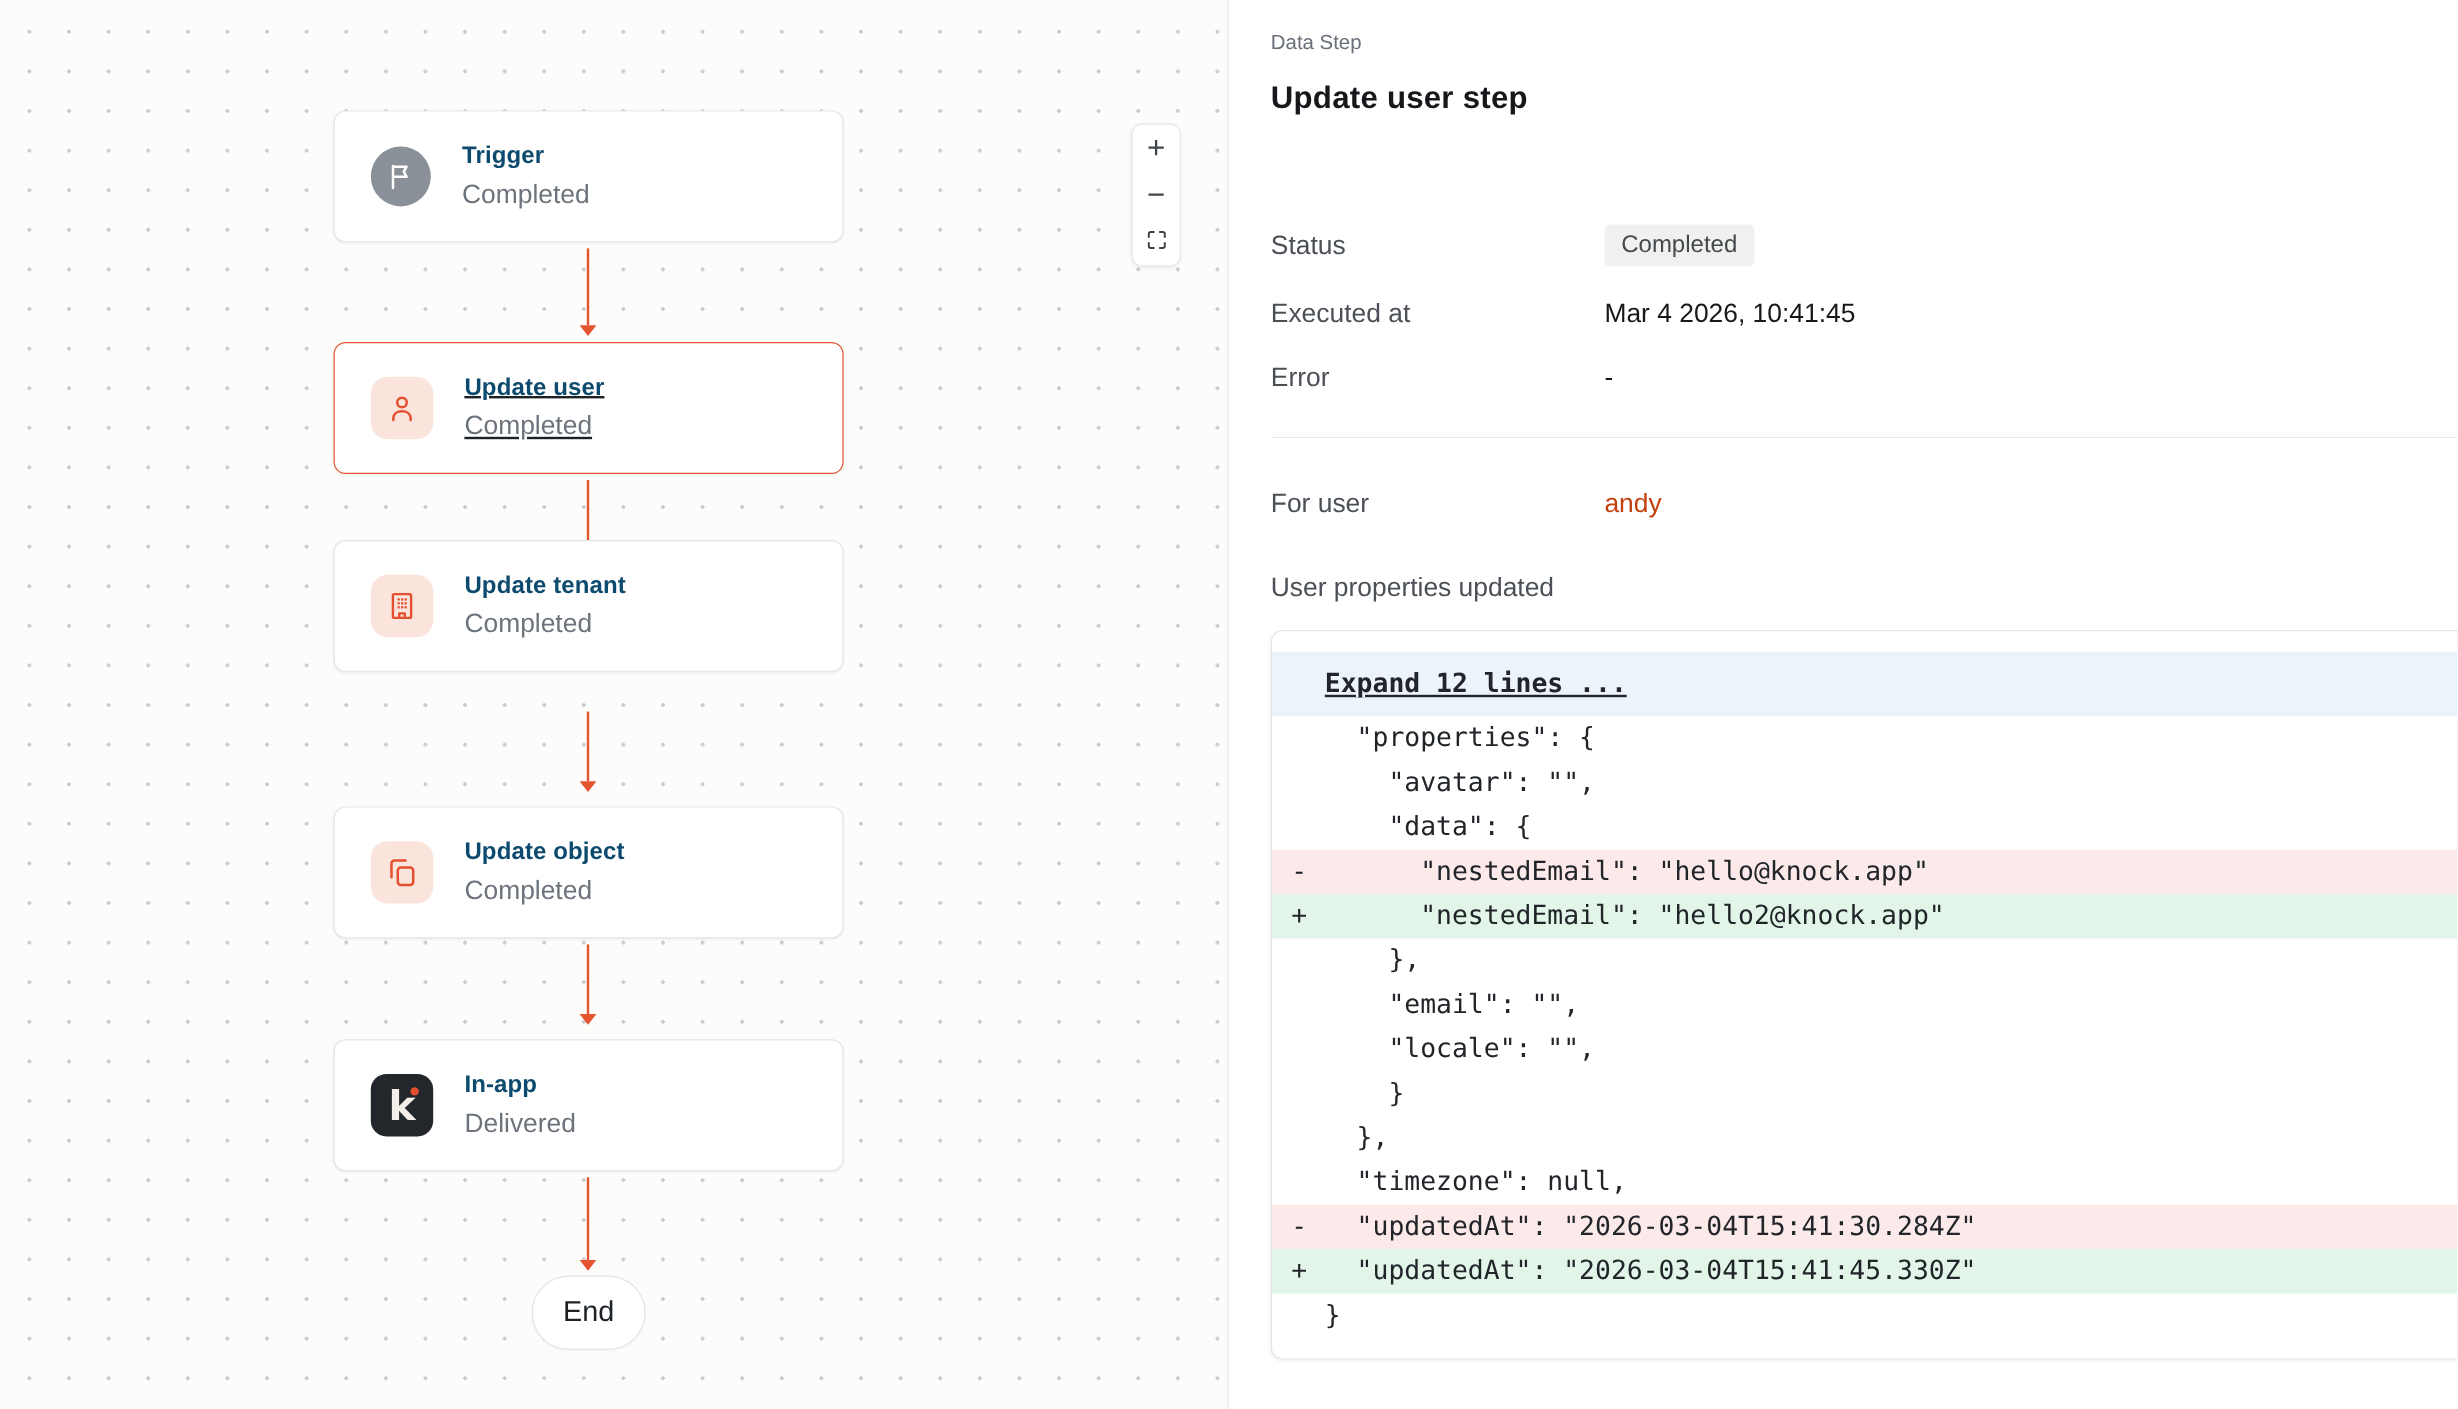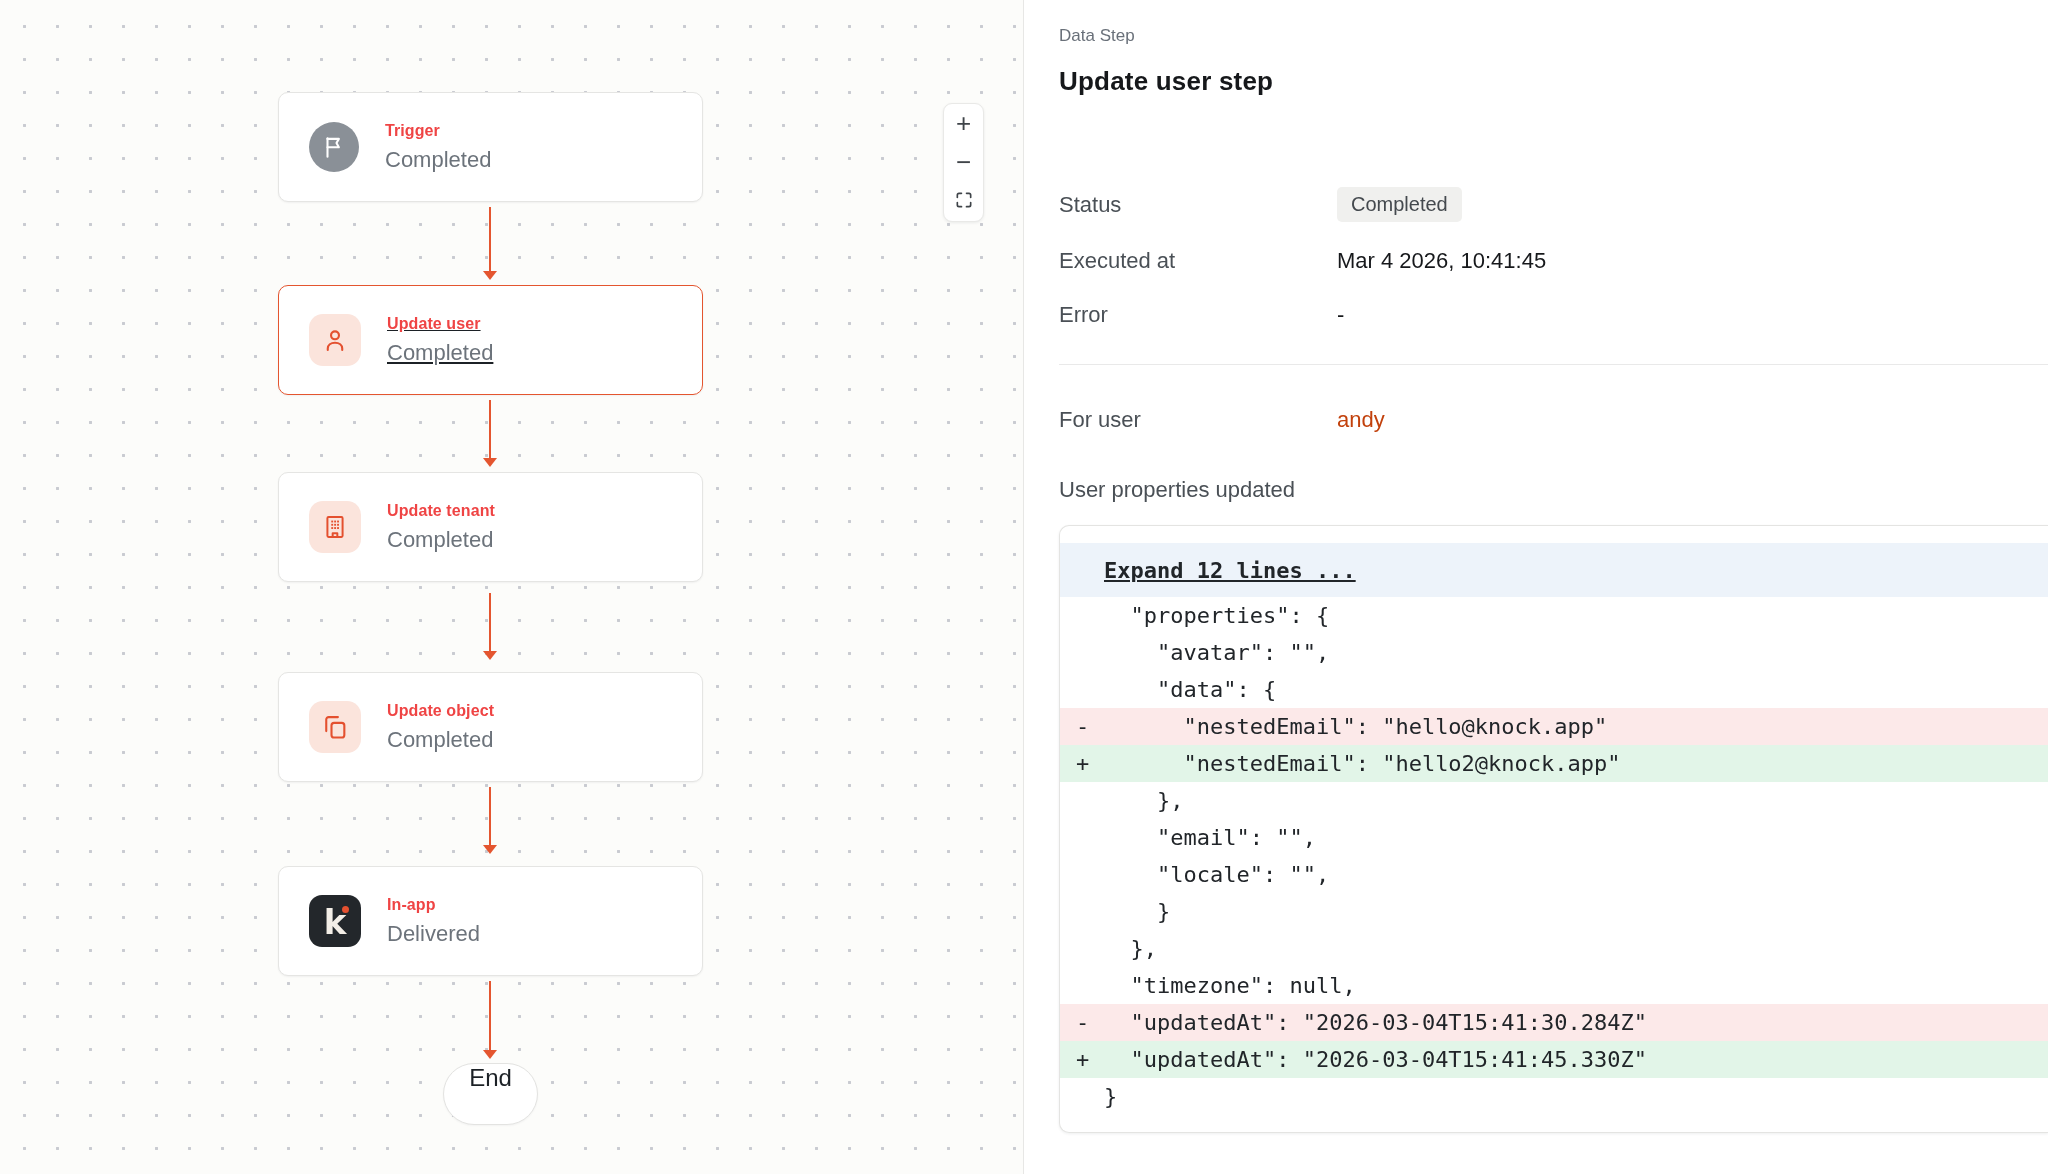--- a/index.html
+++ b/index.html
@@ -29,21 +29,21 @@
     background: #ffffff;
     border: 1px solid #e5e5e3;
     border-radius: 10px;
     box-shadow: 0 1px 2px rgba(16,24,40,.05);
     display: flex; align-items: center;
     padding-left: 30px; gap: 26px;
     cursor: pointer;
   }
   .node-card.selected { border: 1.5px solid #e4552f; text-decoration: underline; }
 
-  .node-title { font-size: 16px; font-weight: 600; color: #ef4444; letter-spacing: .1px; }
+  .node-title { font-size: 20px; font-weight: 600; color: #0c4a6e; letter-spacing: .1px; }
   .node-sub   { font-size: 22px; color: #6c737b; margin-top: 7px; }
 
   .icon-circle {
     width: 50px; height: 50px; border-radius: 50%;
     background: #8a9097; flex: none;
     display: flex; align-items: center; justify-content: center;
   }
   .icon-tile {
     width: 52px; height: 52px; border-radius: 14px;
     background: #fbe4dc; flex: none;
@@ -71,21 +71,21 @@
     width: 0; height: 0;
     border-left: 7px solid transparent;
     border-right: 7px solid transparent;
     border-top: 9px solid #e4552f;
   }
 
   .end-pill {
     position: absolute; left: 443px; top: 1063px;
     width: 95px; height: 62px;
     background: #fff; border: 1px solid #e3e3e1; border-radius: 999px;
-    display: flex; justify-content: center;
+    display: flex; align-items: center; justify-content: center;
     font-size: 24px; color: #1c2126;
     box-shadow: 0 1px 2px rgba(16,24,40,.04);
   }
 
   .zoom-panel {
     position: absolute; left: 943px; top: 103px;
     width: 41px; height: 119px;
     background: #fff; border: 1px solid #e9e9e7; border-radius: 9px;
     box-shadow: 0 1px 3px rgba(16,24,40,.08);
     display: flex; flex-direction: column; align-items: stretch;
@@ -174,21 +174,21 @@
     </div>
     <div>
       <div class="node-title">Update user</div>
       <div class="node-sub">Completed</div>
     </div>
   </div>
 
   <div class="edge" style="top:400px;height:58px"></div>
   <div class="edge-head" style="top:458px"></div>
 
-  <div class="node-card" style="top:472px">
+  <div class="node-card" style="top:450px">
     <div class="icon-tile">
       <svg width="28" height="28" viewBox="0 0 24 24" fill="none" stroke="currentColor" stroke-width="1.7" stroke-linecap="round" stroke-linejoin="round">
         <rect x="5.5" y="3.5" width="13" height="17" rx="1"></rect>
         <path d="M10 20.5v-3.2h4v3.2"></path>
         <rect x="8.8" y="6.5" width="1.6" height="1.6" fill="currentColor" stroke="none"></rect>
         <rect x="11.3" y="6.5" width="1.6" height="1.6" fill="currentColor" stroke="none"></rect>
         <rect x="13.8" y="6.5" width="1.6" height="1.6" fill="currentColor" stroke="none"></rect>
         <rect x="8.8" y="9.3" width="1.6" height="1.6" fill="currentColor" stroke="none"></rect>
         <rect x="11.3" y="9.3" width="1.6" height="1.6" fill="currentColor" stroke="none"></rect>
         <rect x="13.8" y="9.3" width="1.6" height="1.6" fill="currentColor" stroke="none"></rect>

